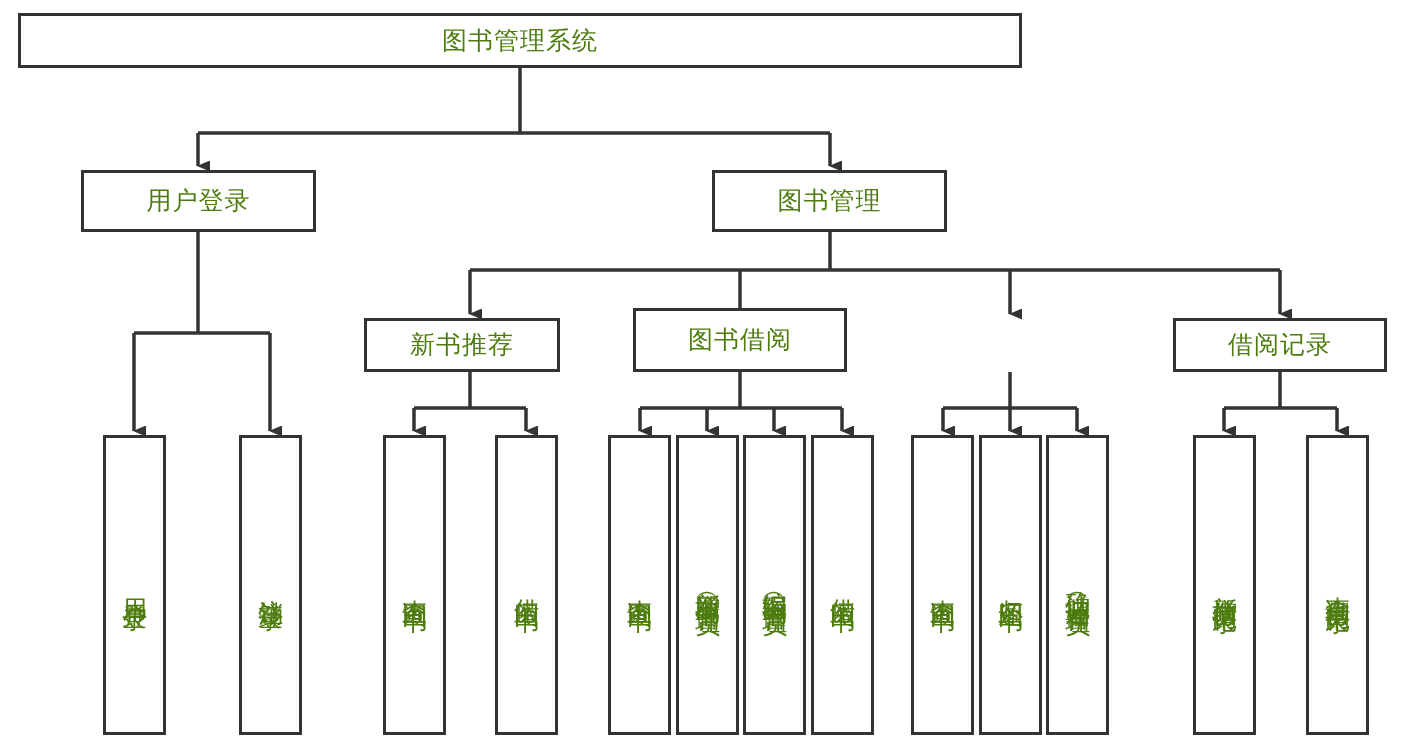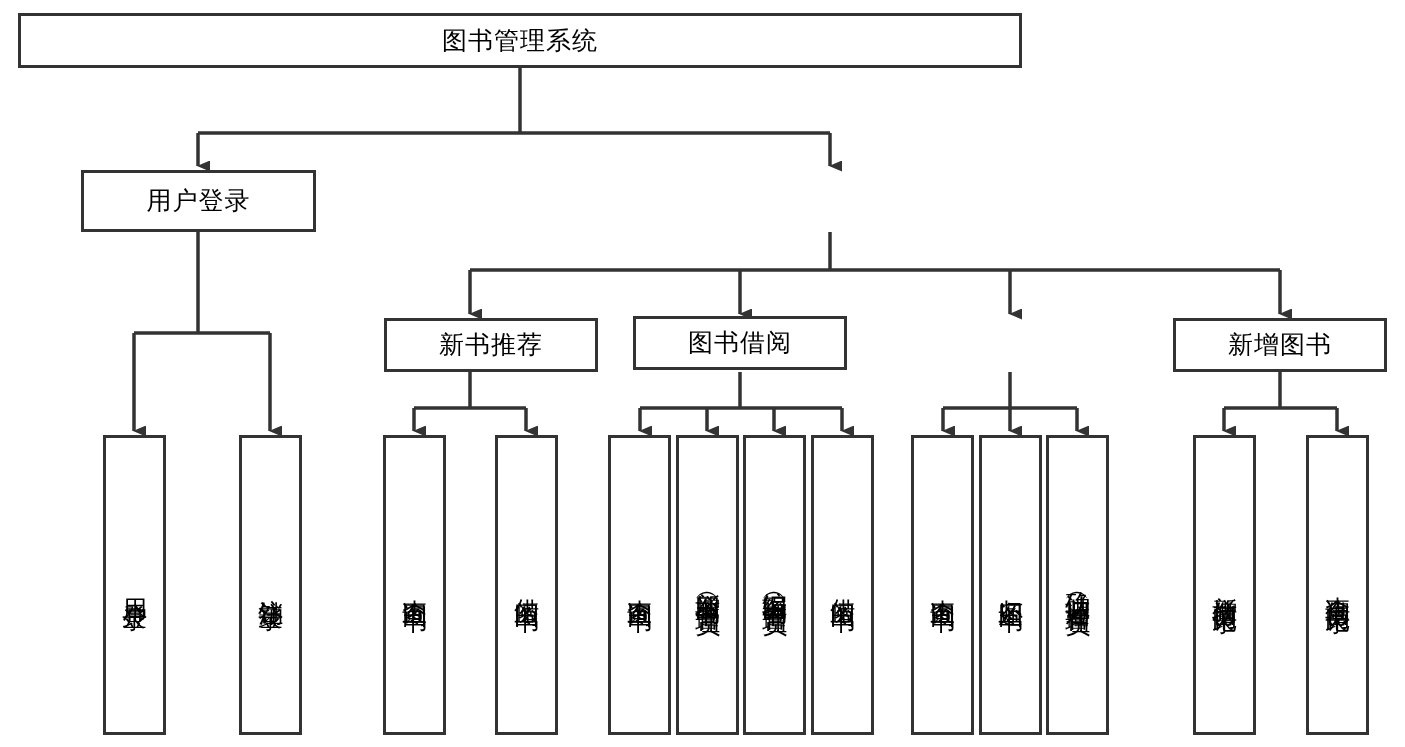--- a/index.html
+++ b/index.html
@@ -26,21 +26,21 @@
     pointer-events: none;
   }
   .node {
     position: absolute;
     box-sizing: border-box;
     border: 3px solid #333333;
     background: #ffffff;
     display: flex;
     align-items: center;
     justify-content: center;
-    color: #000000;
+    color: #4d7c0f;
   }
   .node.h {
     font-size: 25px;
     letter-spacing: 1px;
     line-height: 1.2;
   }
   .node.v {
     writing-mode: vertical-rl;
     text-orientation: upright;
     font-size: 25px;
@@ -115,24 +115,25 @@
       <path d="M1280,372 L1280,408"></path>
       <path d="M1224,408 L1337,408"></path>
       <path d="M1224,408 L1224,431" marker-end="url(#ah)"></path>
       <path d="M1337,408 L1337,431" marker-end="url(#ah)"></path>
     </g>
   </svg>
 
   <div class="node h" style="left:18px; top:13px; width:1004px; height:55px;">图书管理系统</div>
 
   <div class="node h" style="left:81px; top:170px; width:235px; height:62px;">用户登录</div>
+  <div class="node h" style="left:712px; top:170px; width:235px; height:62px;">图书管理</div>
 
-  <div class="node h" style="left:384px; top:318px; width:214px; height:54px;">新书推荐</div>
-  <div class="node h" style="left:633px; top:316px; width:214px; height:54px;">图书借阅</div>
-  <div class="node h" style="left:1173px; top:318px; width:214px; height:54px;">新增图书</div>
+  <div class="node h" style="left:364px; top:318px; width:196px; height:54px;">新书推荐</div>
+  <div class="node h" style="left:633px; top:308px; width:214px; height:64px;">图书借阅</div>
+  <div class="node h" style="left:1173px; top:318px; width:214px; height:54px;">借阅记录</div>
 
   <div class="node v" style="left:103px; top:435px; width:63px; height:300px;">
     <span>用户登录</span>
   </div>
   <div class="node v" style="left:239px; top:435px; width:63px; height:300px;">
     <span>注销登录</span>
   </div>
 
   <div class="node v" style="left:383px; top:435px; width:63px; height:300px;">
     <span>查询图书</span>

